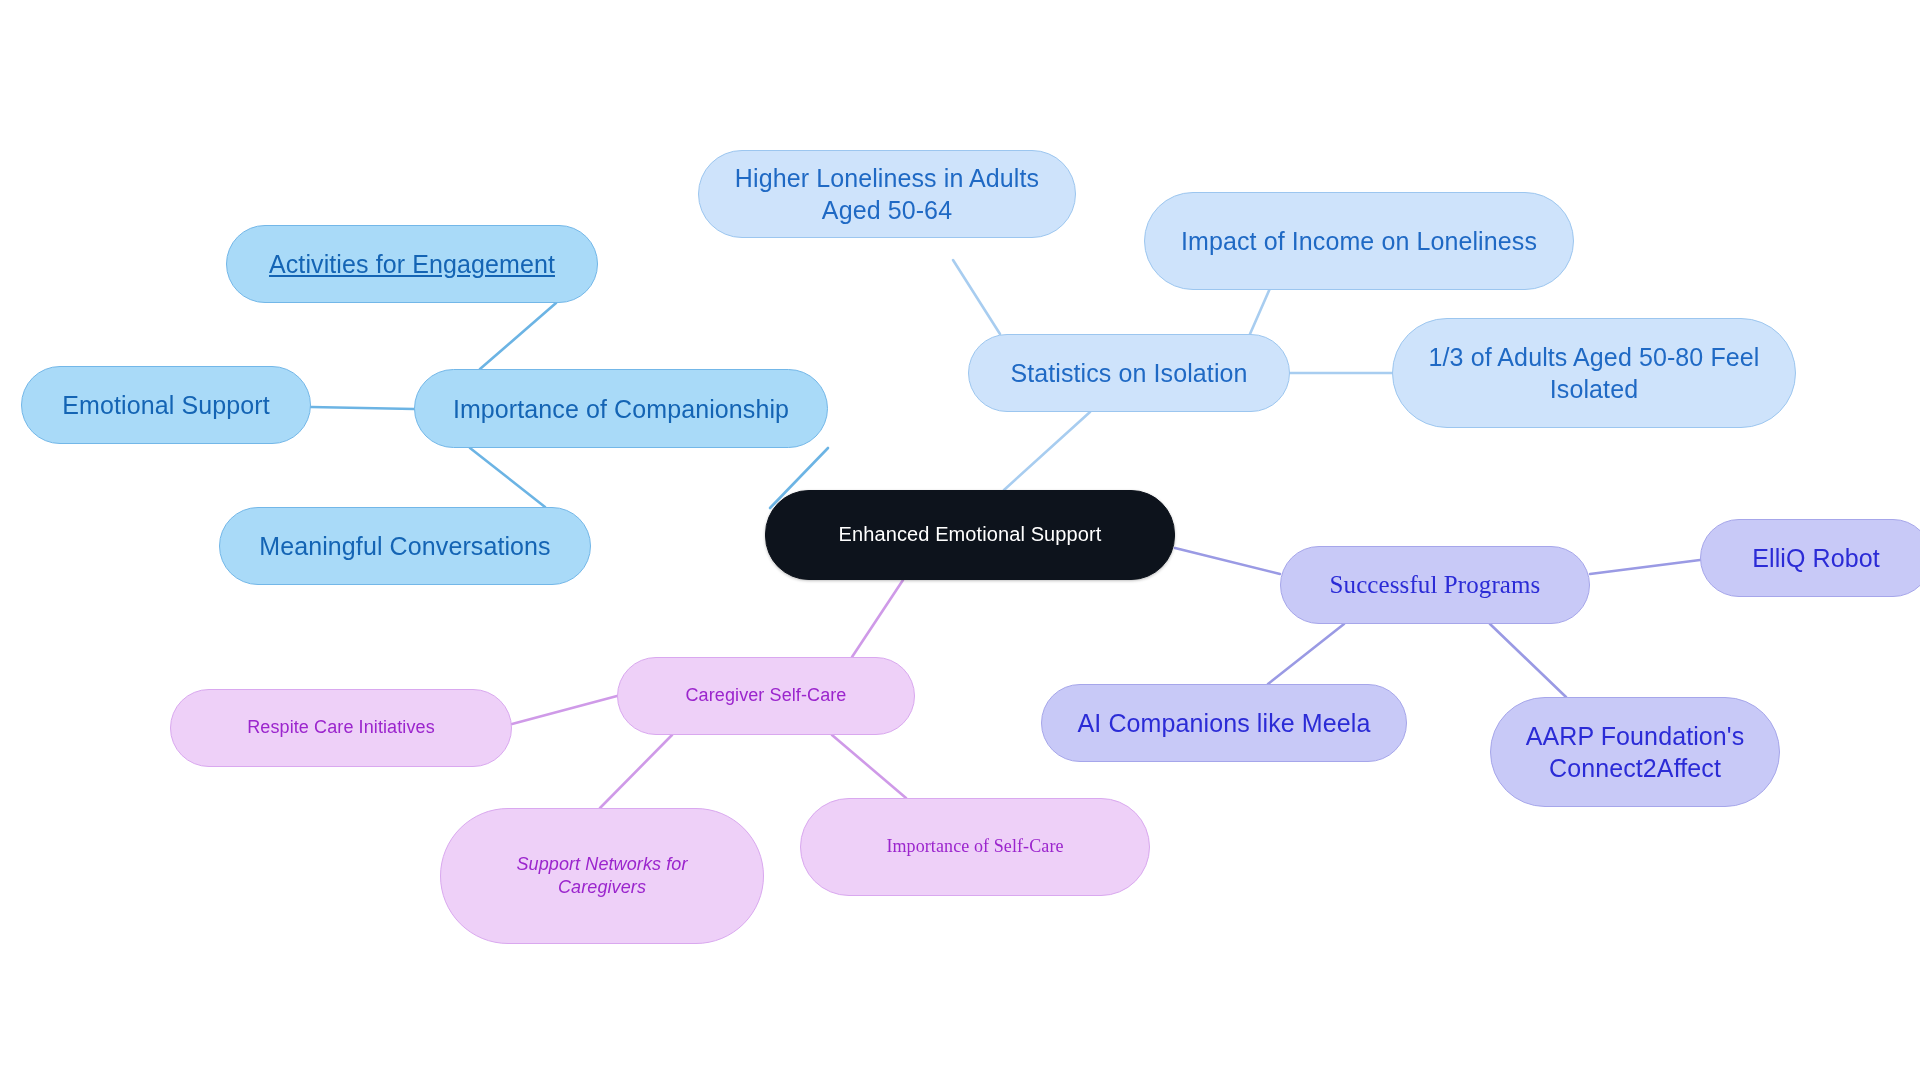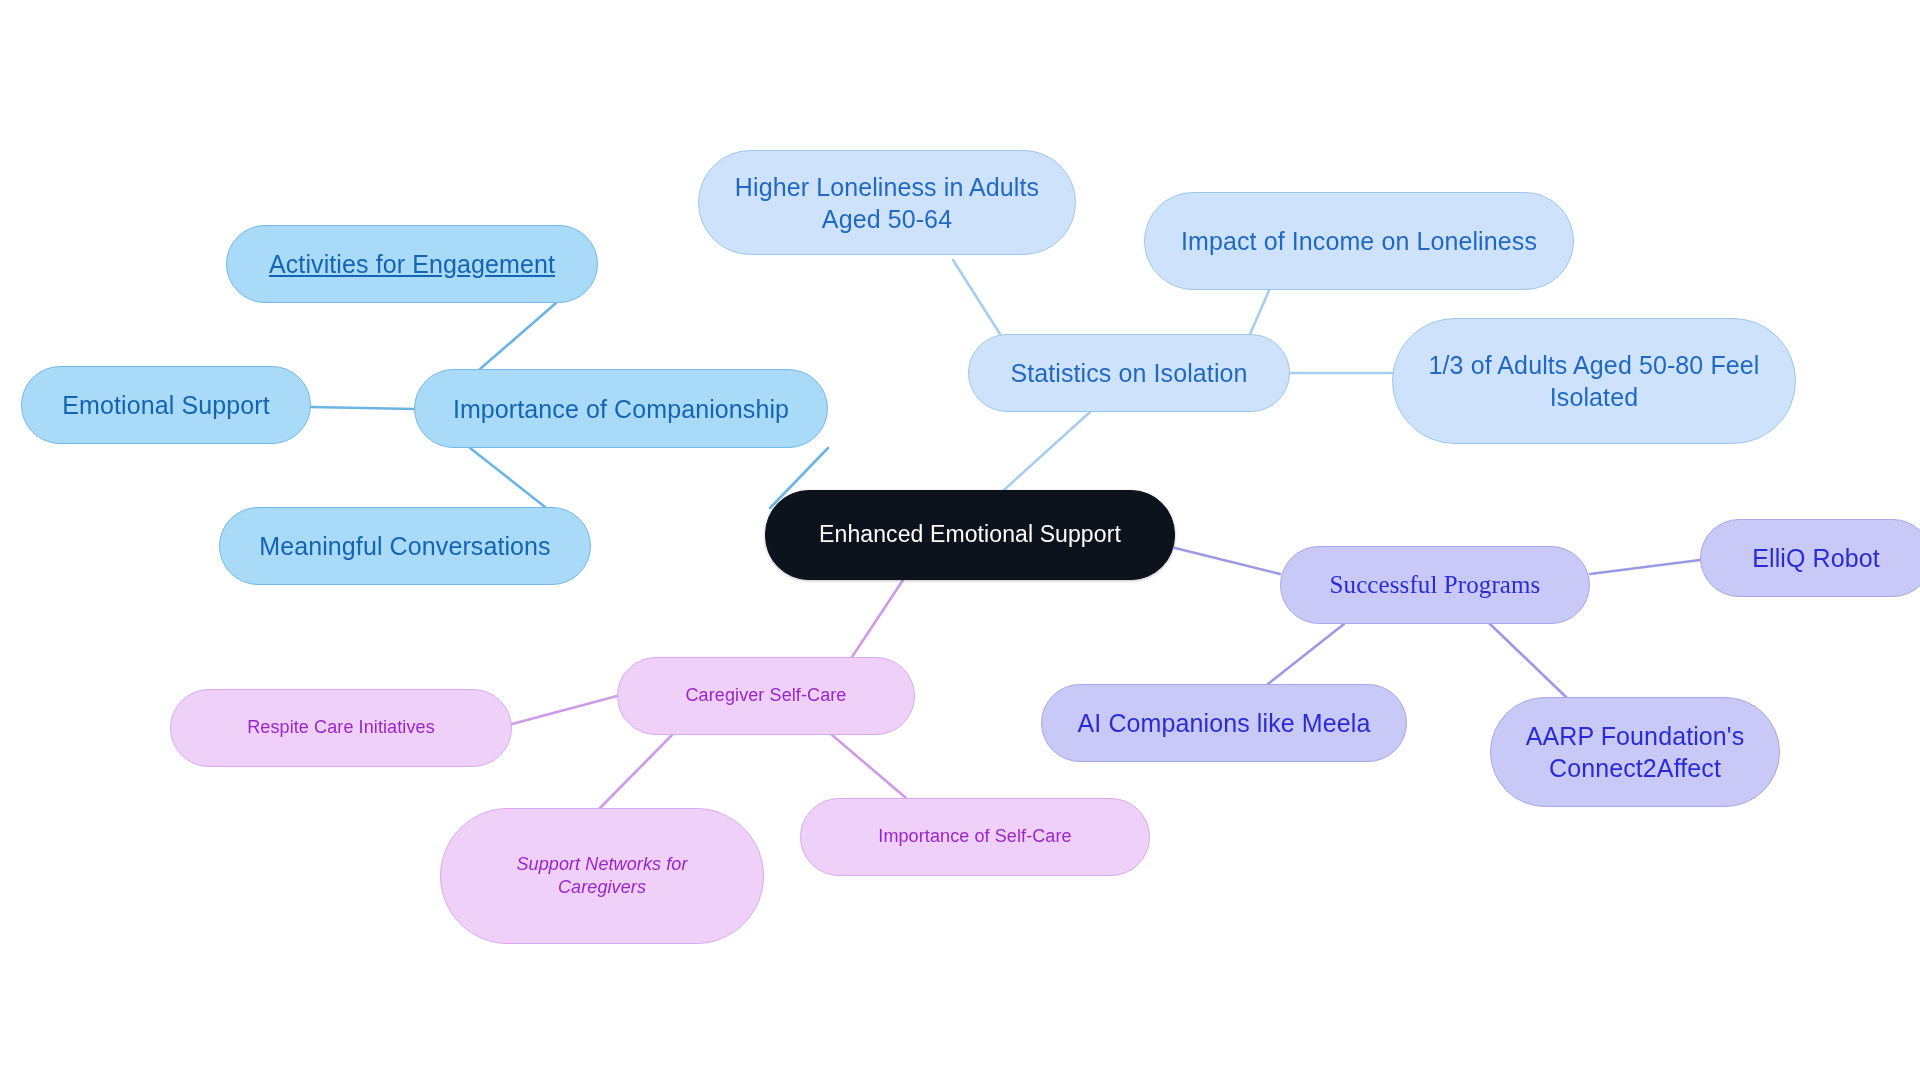--- a/index.html
+++ b/index.html
@@ -41,21 +41,21 @@
     border-width: 1.5px;
     line-height: 1.28;
     white-space: pre-line;
     padding: 4px 14px;
     letter-spacing: 0.1px;
   }
   .node-root {
     background: #0d131c;
     border-color: #0d131c;
     color: #ffffff;
-    font-size: 23px;
+    font-size: 20px;
     border-radius: 44px;
     box-shadow: 0 1px 3px rgba(0,0,0,0.25);
   }
   .node-blue-1 {
     background: #a9daf8;
     border-color: #73b7e8;
     color: #1464b4;
     font-size: 25px;
   }
   .node-blue-2 {
@@ -99,29 +99,29 @@
       <line x1="672" y1="735" x2="600" y2="808" stroke="#cf9ae8" stroke-width="2.6" stroke-linecap="round"></line>
       <line x1="832" y1="735" x2="906" y2="798" stroke="#cf9ae8" stroke-width="2.6" stroke-linecap="round"></line>
     </svg>
   <div id="node-layer">
       <div class="node node-root" style="left: 765px; top: 490px; width: 410px; height: 90px;">Enhanced Emotional Support</div>
       <div class="node node-blue-1" style="left: 414px; top: 369px; width: 414px; height: 79px;">Importance of Companionship</div>
       <div class="node node-blue-1" style="left: 21px; top: 366px; width: 290px; height: 78px;">Emotional Support</div>
       <div class="node node-blue-1" style="left: 226px; top: 225px; width: 372px; height: 78px; text-decoration: underline;">Activities for Engagement</div>
       <div class="node node-blue-1" style="left: 219px; top: 507px; width: 372px; height: 78px;">Meaningful Conversations</div>
       <div class="node node-blue-2" style="left: 968px; top: 334px; width: 322px; height: 78px;">Statistics on Isolation</div>
-      <div class="node node-blue-2" style="left: 698px; top: 150px; width: 378px; height: 105px;">Higher Loneliness in Adults
+      <div class="node node-blue-2" style="left: 698px; top: 150px; width: 378px; height: 88px;">Higher Loneliness in Adults
 Aged 50-64</div>
       <div class="node node-blue-2" style="left: 1144px; top: 192px; width: 430px; height: 98px; text-align: right;">Impact of Income on Loneliness</div>
-      <div class="node node-blue-2" style="left: 1392px; top: 318px; width: 404px; height: 126px;">1/3 of Adults Aged 50-80 Feel
+      <div class="node node-blue-2" style="left: 1392px; top: 318px; width: 404px; height: 110px;">1/3 of Adults Aged 50-80 Feel
 Isolated</div>
       <div class="node node-purple" style="left: 1280px; top: 546px; width: 310px; height: 78px; font-family: Liberation Serif, serif;">Successful Programs</div>
       <div class="node node-purple" style="left: 1700px; top: 519px; width: 232px; height: 78px;">ElliQ Robot</div>
       <div class="node node-purple" style="left: 1041px; top: 684px; width: 366px; height: 78px;">AI Companions like Meela</div>
       <div class="node node-purple" style="left: 1490px; top: 697px; width: 290px; height: 110px;">AARP Foundation's
 Connect2Affect</div>
       <div class="node node-pink" style="left: 617px; top: 657px; width: 298px; height: 78px;">Caregiver Self-Care</div>
       <div class="node node-pink" style="left: 170px; top: 689px; width: 342px; height: 78px;">Respite Care Initiatives</div>
       <div class="node node-pink" style="left: 440px; top: 808px; width: 324px; height: 136px; font-style: italic;">Support Networks for
 Caregivers</div>
-      <div class="node node-pink" style="left: 800px; top: 798px; width: 350px; height: 78px;">Importance of Self-Care</div>
+      <div class="node node-pink" style="left: 800px; top: 798px; width: 350px; height: 98px; font-family: Liberation Serif, serif;">Importance of Self-Care</div>
     </div>
 </div>
 
 </body></html>

